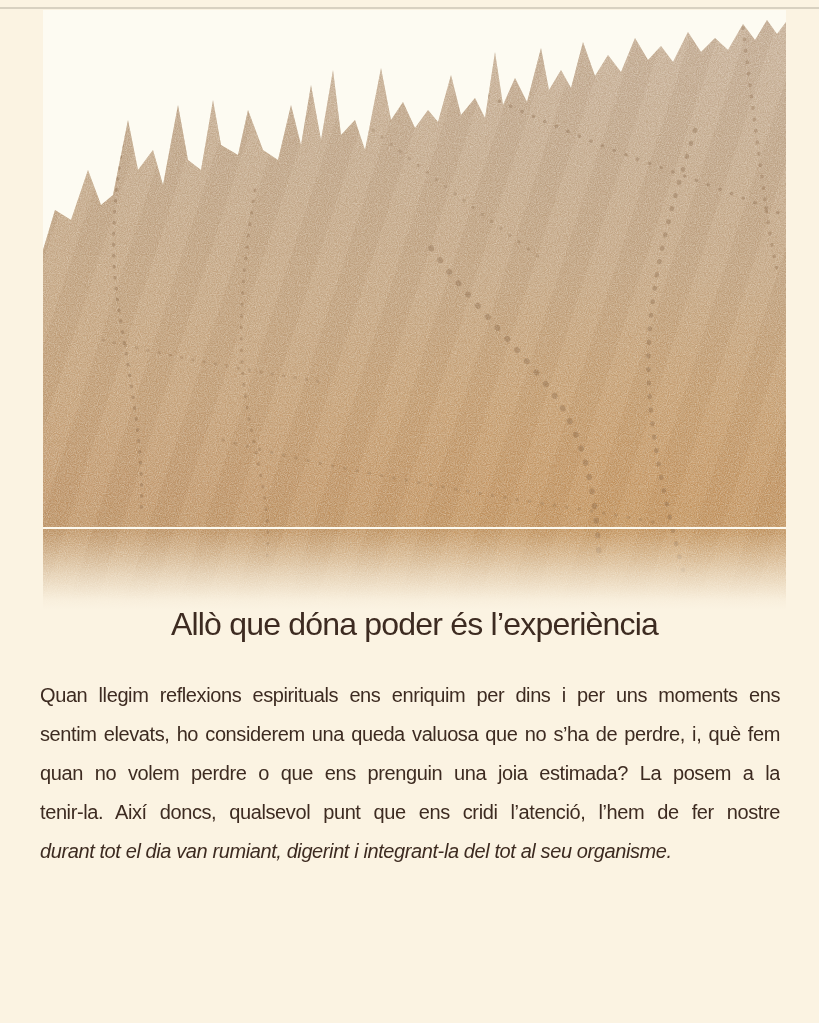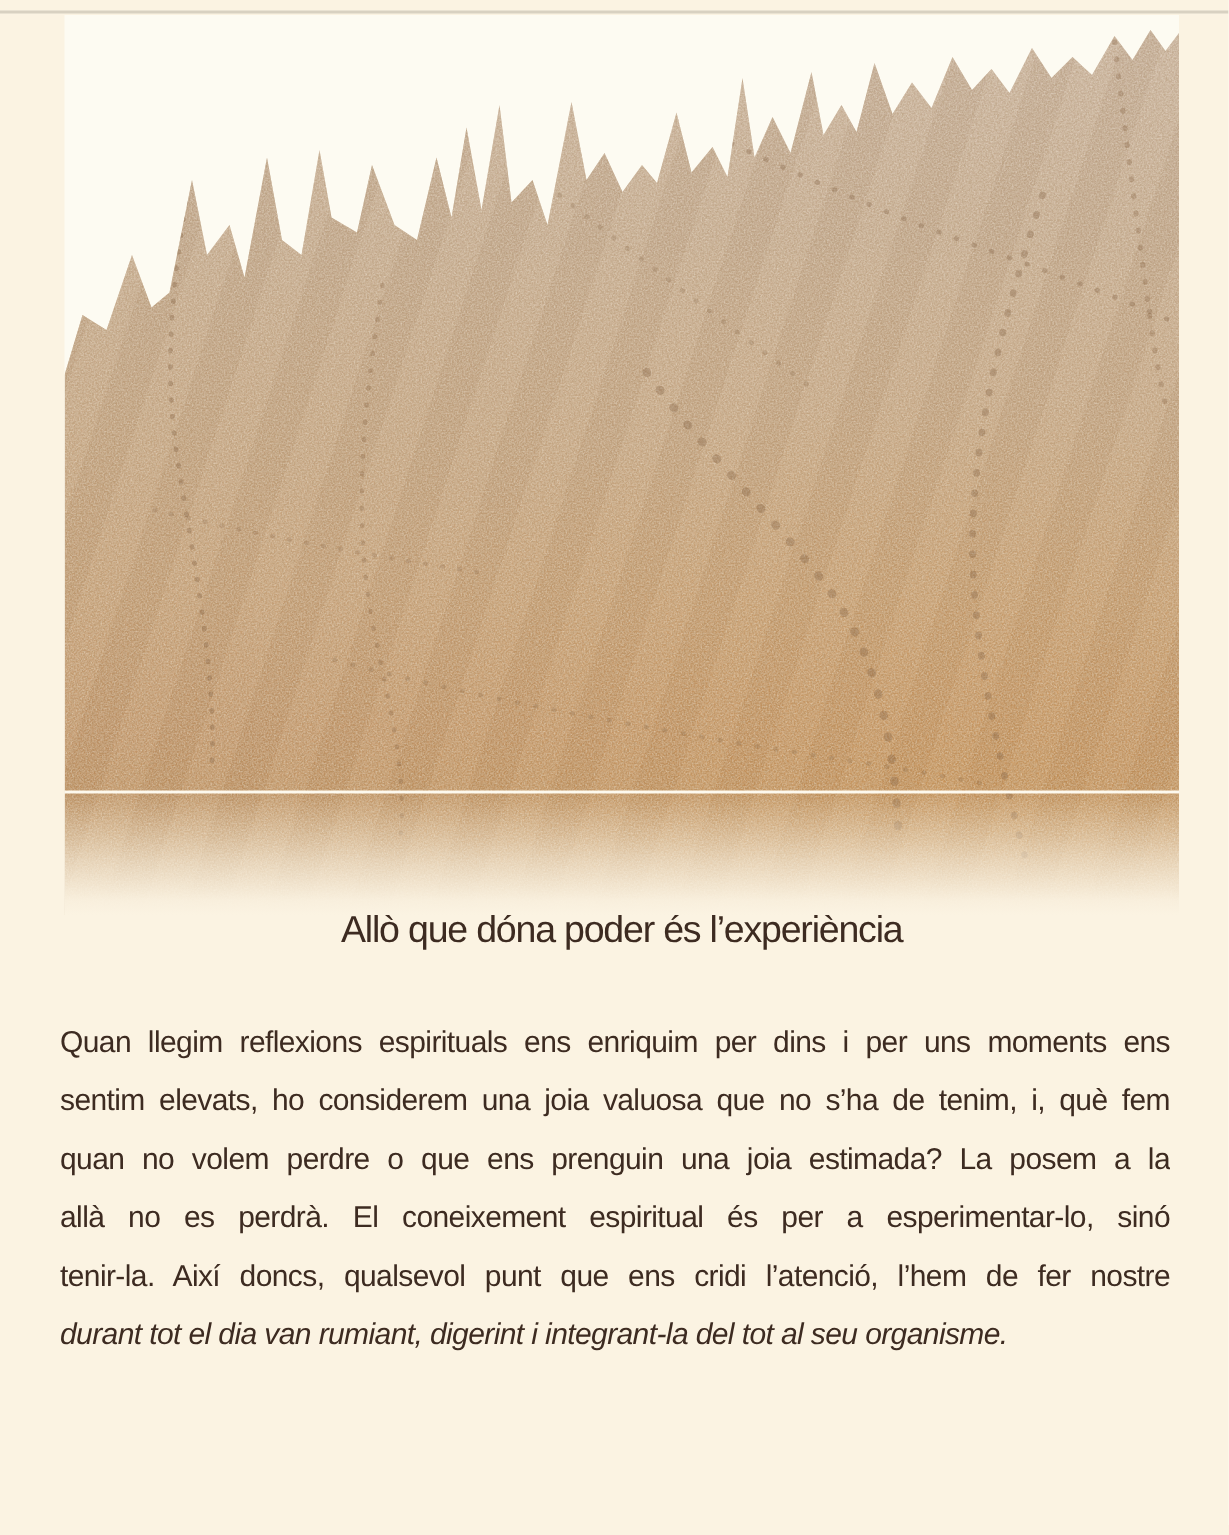--- a/index.html
+++ b/index.html
@@ -53,21 +53,21 @@
     width: 100%; height: 81px;
     background: linear-gradient(180deg, rgba(251,243,226,0) 0%, rgba(251,243,226,0.62) 55%, rgba(251,243,226,0.95) 88%, #fbf3e2 100%);
     z-index: 4;
   }
 
   
   .title {
     position: absolute; left: 43px; top: 606px;
     width: 743px;
     text-align: center;
-    font-size: 25px;
+    font-size: 32px;
     letter-spacing: -0.8px;
     color: #3d2b21;
     font-weight: 400;
   }
   .body-text {
     position: absolute; left: 40px; top: 676px;
     width: 740px;
     color: #3d2b21;
     font-size: 20px;
     letter-spacing: -0.4px;
@@ -117,20 +117,19 @@
       </svg>
     </div>
     <div class="divider"></div>
     <div class="fade"></div>
   </div>
 
   <div class="title">Allò que dóna poder és l’experiència</div>
 
   <div class="body-text">
     <div class="line">Quan llegim reflexions espirituals ens enriquim per dins i per uns moments ens</div>
-    <div class="line">sentim elevats, ho considerem una joia valuosa que no s’ha de tenim, i, què fem</div>
+    <div class="line">sentim elevats, ho considerem una queda valuosa que no s’ha de perdre, i, què fem</div>
     <div class="line">quan no volem perdre o que ens prenguin una joia estimada? La posem a la</div>
-    <div class="line">allà no es perdrà. El coneixement espiritual és per a esperimentar-lo, sinó</div>
     <div class="line">tenir-la. Així doncs, qualsevol punt que ens cridi l’atenció, l’hem de fer nostre</div>
     <div class="line">durant tot el dia van rumiant, digerint i integrant-la del tot al seu organisme.</div>
   </div>
 
 </div>
 
 </body></html>

